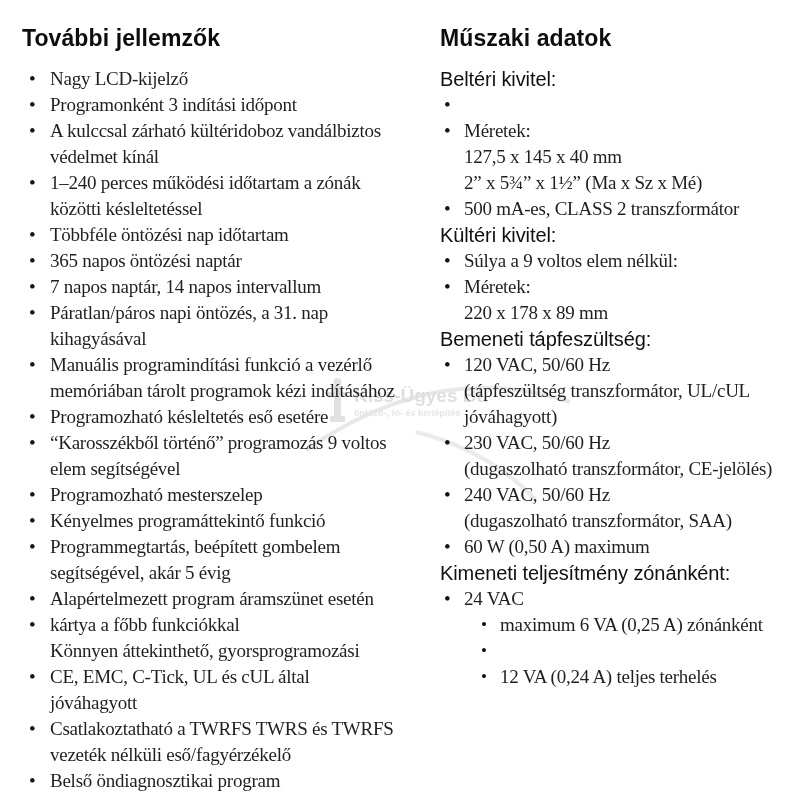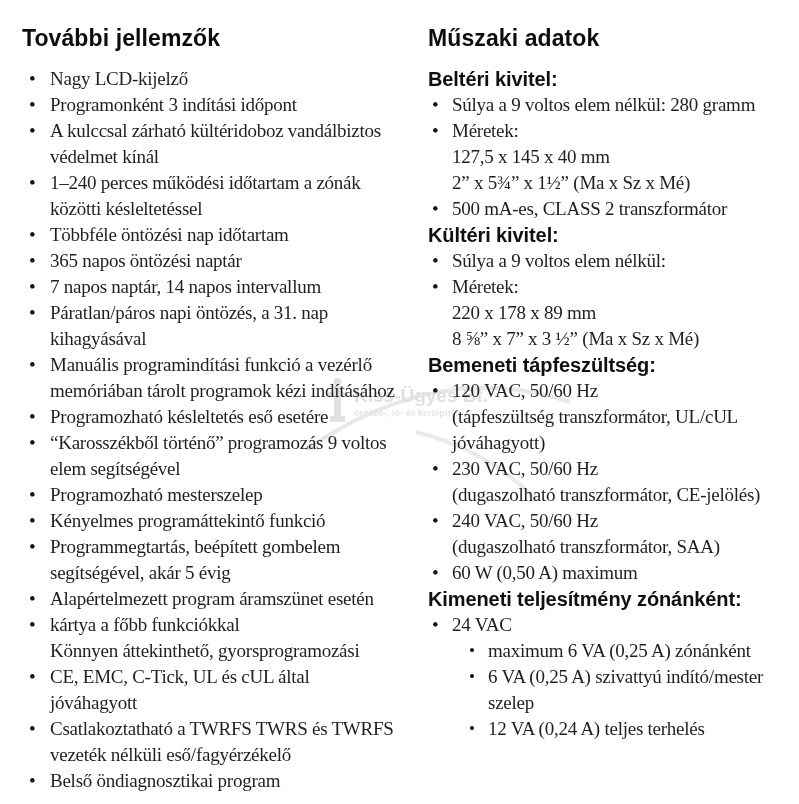--- a/index.html
+++ b/index.html
@@ -10,20 +10,21 @@
     background: #ffffff;
     overflow: hidden;
     font-family: "Liberation Serif", serif;
     color: #1f1f1f;
   }
   .columns {
     position: relative;
     display: flex;
     padding: 24px 0 0 22px;
     z-index: 2;
+    gap: 12px;
   }
   .col-left { width: 392px; flex: 0 0 392px; }
   .col-right { flex: 1 1 auto; padding-left: 14px; min-width: 0; }
 
   h1.col-title {
     margin: 0 0 14px 0;
     font-family: "Liberation Sans", sans-serif;
     font-weight: 700;
     font-size: 23px;
     line-height: 28px;
@@ -51,21 +52,21 @@
   .lines { min-width: 0; }
   .ln {
     font-size: 19px;
     line-height: 26px;
     letter-spacing: -0.25px;
     white-space: nowrap;
   }
 
   .subhead {
     font-family: "Liberation Sans", sans-serif;
-    font-weight: 700;
+    font-weight: 400;
     font-size: 20px;
     line-height: 26px;
     color: #101010;
     letter-spacing: -0.1px;
     white-space: nowrap;
   }
 
   
   .watermark {
     position: absolute;
@@ -238,21 +239,20 @@
         </ul>
     </section>
 
     <section class="col-right">
       <h1 class="col-title">Műszaki adatok</h1>
       <div id="specs-list">
           <div class="subhead">Beltéri kivitel:</div>
           <div class="item">
             <span class="bullet">•</span>
             <div class="lines">
-              <div class="ln">Súlya a 9 voltos elem nélkül: 280 gramm</div>
             </div>
           </div>
           <div class="item">
             <span class="bullet">•</span>
             <div class="lines">
               <div class="ln">Méretek:</div>
               <div class="ln">127,5 x 145 x 40 mm</div>
               <div class="ln">2” x 5¾” x 1½” (Ma x Sz x Mé)</div>
             </div>
           </div>
@@ -267,21 +267,20 @@
             <span class="bullet">•</span>
             <div class="lines">
               <div class="ln">Súlya a 9 voltos elem nélkül:</div>
             </div>
           </div>
           <div class="item">
             <span class="bullet">•</span>
             <div class="lines">
               <div class="ln">Méretek:</div>
               <div class="ln">220 x 178 x 89 mm</div>
-              <div class="ln">8 ⅝” x 7” x 3 ½” (Ma x Sz x Mé)</div>
             </div>
           </div>
           <div class="subhead">Bemeneti tápfeszültség:</div>
           <div class="item">
             <span class="bullet">•</span>
             <div class="lines">
               <div class="ln">120 VAC, 50/60 Hz</div>
               <div class="ln">(tápfeszültség transzformátor, UL/cUL</div>
               <div class="ln">jóváhagyott)</div>
             </div>
@@ -314,24 +313,20 @@
             </div>
           </div>
           <div class="item sub">
             <span class="bullet">•</span>
             <div class="lines">
               <div class="ln">maximum 6 VA (0,25 A) zónánként</div>
             </div>
           </div>
           <div class="item sub">
             <span class="bullet">•</span>
-            <div class="lines">
-              <div class="ln">6 VA (0,25 A) szivattyú indító/mester</div>
-              <div class="ln">szelep</div>
-            </div>
           </div>
           <div class="item sub">
             <span class="bullet">•</span>
             <div class="lines">
               <div class="ln">12 VA (0,24 A) teljes terhelés</div>
             </div>
           </div>
         </div>
     </section>
 

